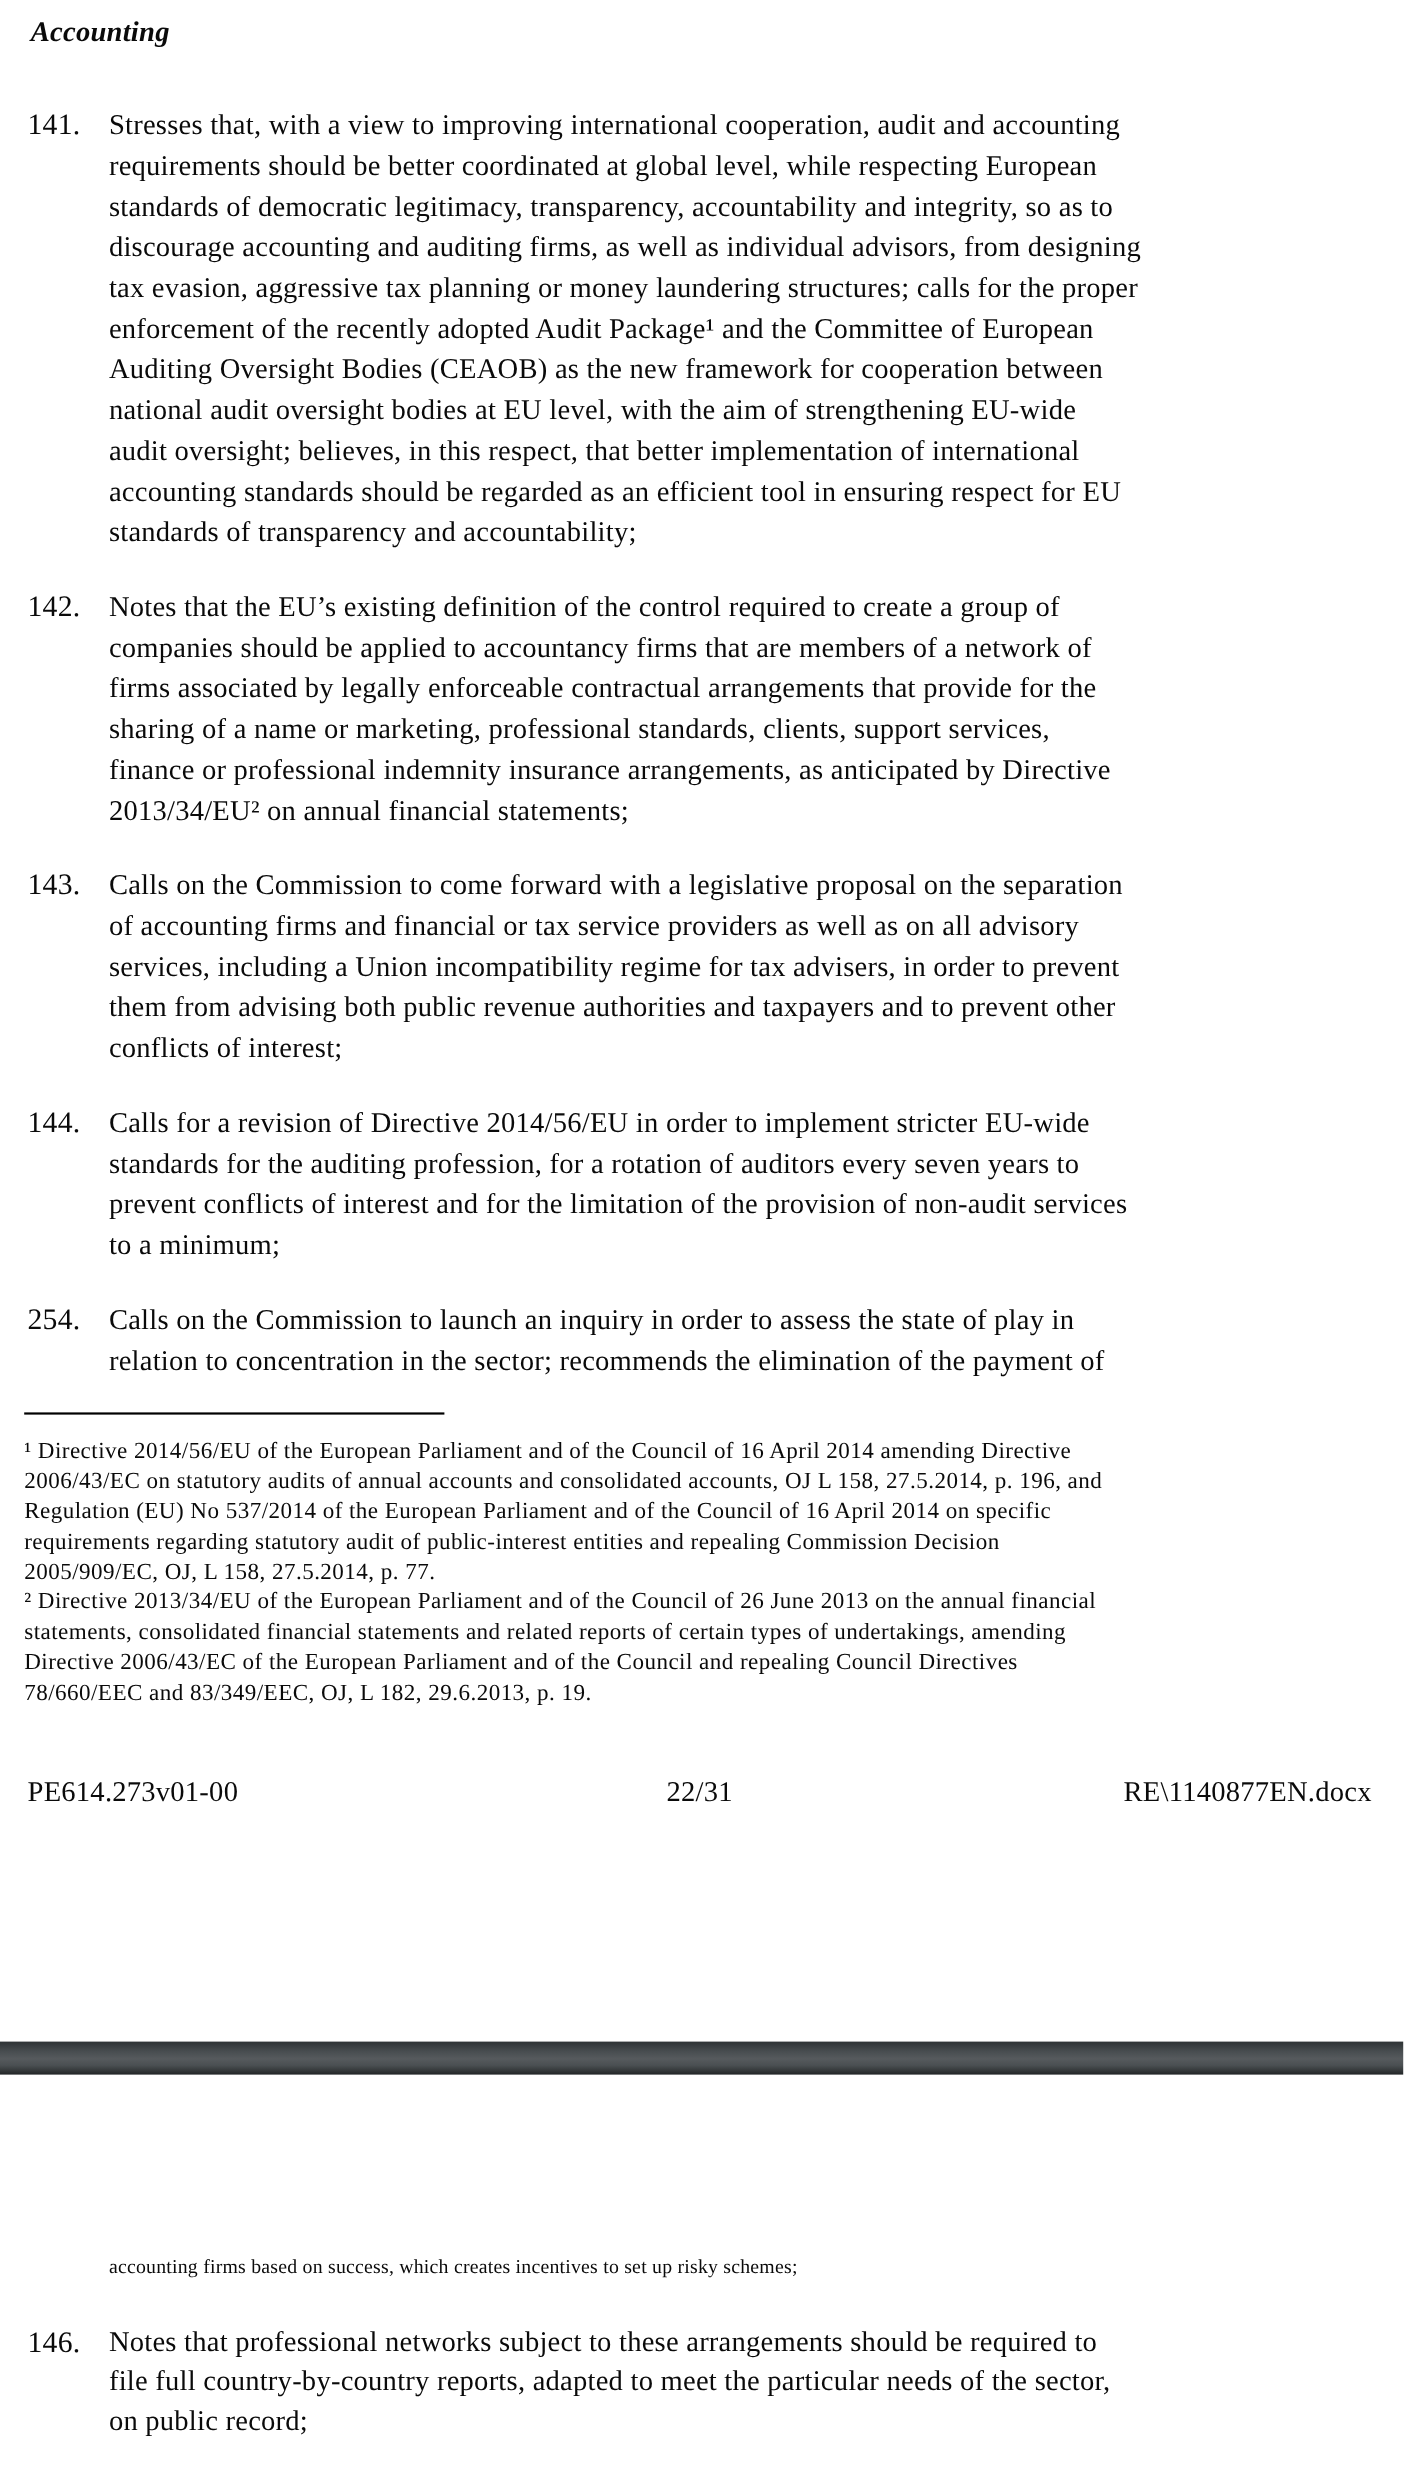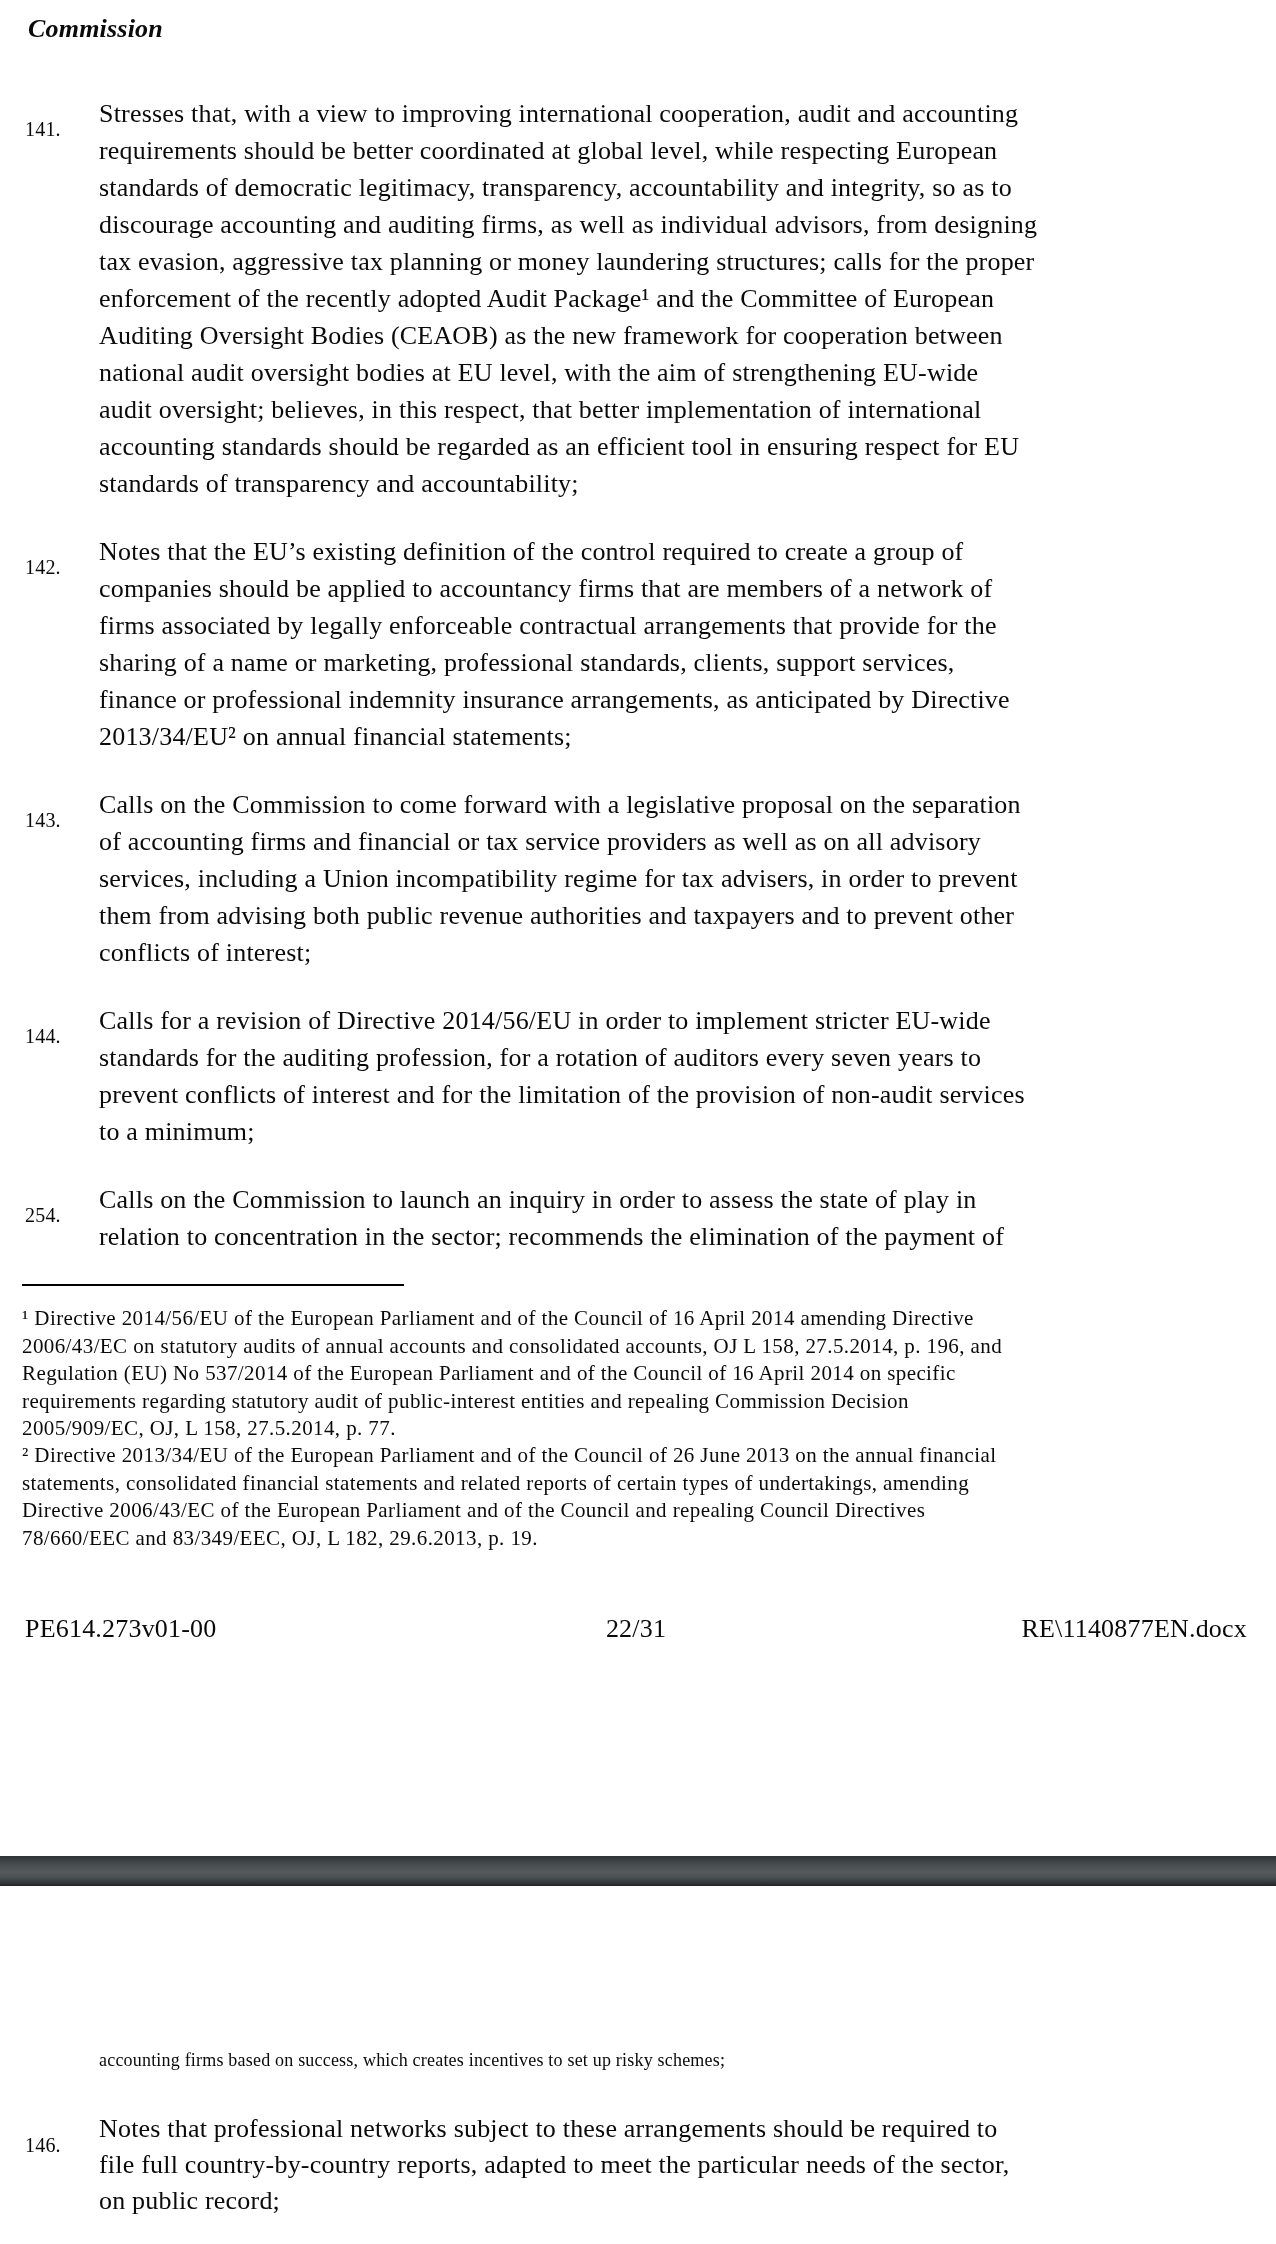--- a/index.html
+++ b/index.html
@@ -11,22 +11,22 @@
     font-family:"Liberation Serif","DejaVu Serif",serif;
     color:#0a0a0a;
   }
   .heading{
     position:absolute;left:28px;top:14px;
     font-size:26px;font-weight:bold;font-style:italic;
     letter-spacing:0.2px;white-space:pre;
   }
   .para{position:absolute;left:25px;width:1240px;}
   .para .num{
-    position:absolute;left:0;top:16px;
-    font-size:20px;line-height:37px;letter-spacing:0.2px;
+    position:absolute;left:0;top:0;
+    font-size:27px;line-height:37px;letter-spacing:0.2px;
   }
   .para .ptext{
     display:block;margin-left:74px;
     font-size:26px;line-height:37px;letter-spacing:0.2px;
     white-space:pre;
   }
   .p141{top:95px}
   .p142{top:533px}
   .p143{top:786px}
   .p144{top:1002px}
@@ -61,21 +61,21 @@
     font-size:18px;line-height:37px;letter-spacing:0.2px;white-space:pre;
   }
   .p146{top:2111px}
   .p146 .num,.p146 .ptext{line-height:36px;}
 </style>
 </head>
 <body>
 
 <div class="screen">
 
-  <div class="heading">Commission</div>
+  <div class="heading">Accounting</div>
 
   <div class="para p141">
     <span class="num">141.</span>
     <span class="ptext">Stresses that, with a view to improving international cooperation, audit and accounting
 requirements should be better coordinated at global level, while respecting European
 standards of democratic legitimacy, transparency, accountability and integrity, so as to
 discourage accounting and auditing firms, as well as individual advisors, from designing
 tax evasion, aggressive tax planning or money laundering structures; calls for the proper
 enforcement of the recently adopted Audit Package¹ and the Committee of European
 Auditing Oversight Bodies (CEAOB) as the new framework for cooperation between

